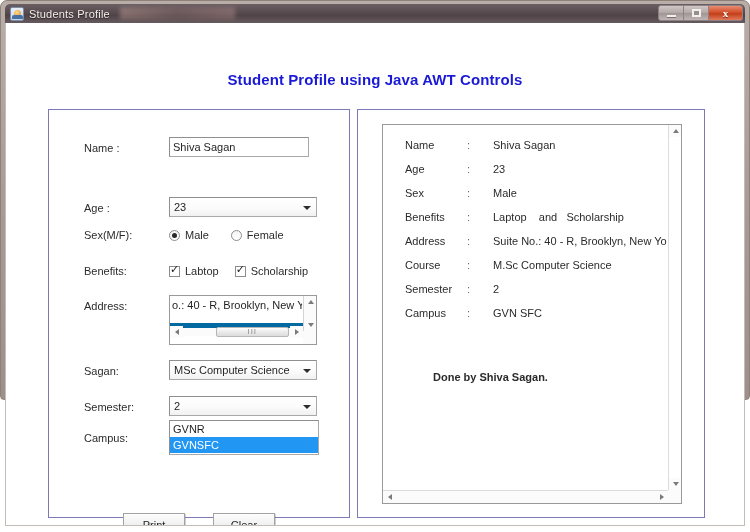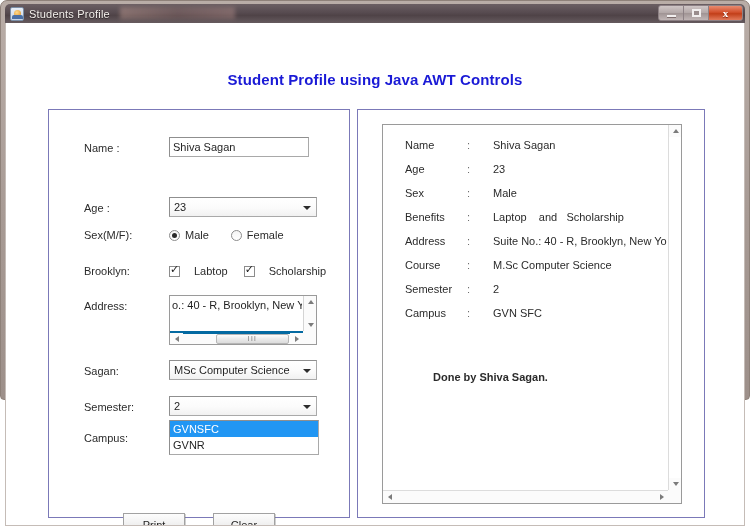--- a/index.html
+++ b/index.html
@@ -171,21 +171,21 @@
     border: 1px solid #8c8c8c;
     background: linear-gradient(180deg,#f4f4f4,#ffffff);
     position: relative; flex: none;
   }
   .radio.on::after {
     content:""; position:absolute; left:2px; top:2px;
     width:5px; height:5px; border-radius:50%; background:#2a2a2a;
   }
 
   .check-group { display: flex; align-items: center; gap: 16px; height: 22px; }
-  .check-item { display: flex; align-items: center; gap: 14px; font-size: 11px; color: #2b2b2b; }
+  .check-item { display: flex; align-items: center; gap: 5px; font-size: 11px; color: #2b2b2b; }
   .check {
     width: 11px; height: 11px;
     border: 1px solid #8c8c8c;
     background: #ffffff;
     position: relative; flex: none;
   }
   .check.on::after {
     content:"\2713";
     position:absolute; left:0px; top:-3px;
     font-size: 11px; color: #1b1b1b; line-height: 12px;
@@ -205,22 +205,22 @@
     font-size: 11px; color: #1f1f1f;
     white-space: nowrap; overflow: hidden;
     line-height: 14px;
   }
   .sb-v {
     position: absolute; right: 0; top: 0; width: 13px; bottom: 13px;
     background: #fbfbfb; border-left: 1px solid #d4d4d4;
     display:flex; flex-direction: column; justify-content: space-between;
   }
   .sb-h {
-    position: absolute; left: 0; right: 13px; bottom: 0; height: 13px;
-    background: #fbfbfb; border-top: 3px solid #0369a1;
+    position: absolute; left: 0; right: 13px; bottom: 8px; height: 13px;
+    background: #fbfbfb; border-top: 5px solid #0369a1;
     display:flex; align-items: center;
   }
   .sb-corner { position:absolute; right:0; bottom:0; width:13px; height:13px; background:#fbfbfb; }
   .sb-btn { width: 13px; height: 12px; display:flex; align-items:center; justify-content:center;
             background: #fbfbfb; flex: none; }
   .tri-up { width:0;height:0;border-left:3px solid transparent;border-right:3px solid transparent;border-bottom:4px solid #7b7b7b; }
   .tri-dn { width:0;height:0;border-left:3px solid transparent;border-right:3px solid transparent;border-top:4px solid #7b7b7b; }
   .tri-lf { width:0;height:0;border-top:3px solid transparent;border-bottom:3px solid transparent;border-right:4px solid #7b7b7b; }
   .tri-rt { width:0;height:0;border-top:3px solid transparent;border-bottom:3px solid transparent;border-left:4px solid #7b7b7b; }
   .sb-thumb-h {
@@ -346,21 +346,21 @@
             </label>
             <label class="radio-item">
               <span class="radio"></span>
               <span>Female</span>
             </label>
           </div>
         </div>
       </div>
 
       <div class="row" style="top:150px;">
-        <div class="lbl">Brooklyn:</div>
+        <div class="lbl">Benefits:</div>
         <div class="ctl">
           <div class="check-group">
             <label class="check-item">
               <span class="check on"></span>
               <span>Labtop</span>
             </label>
             <label class="check-item">
               <span class="check on"></span>
               <span>Scholarship</span>
             </label>
@@ -419,22 +419,22 @@
             <span class="val">2</span>
             <span class="arrow"></span>
           </div>
         </div>
       </div>
 
       <div class="row" style="top:310px; height:37px;">
         <div class="lbl" style="line-height:37px;">Campus:</div>
         <div class="ctl">
           <div class="listbox">
+            <div class="list-item">GVNR</div>
             <div class="list-item sel">GVNSFC</div>
-            <div class="list-item">GVNR</div>
           </div>
         </div>
       </div>
 
       <div class="btnrow">
         <button class="btn">Print</button>
         <button class="btn">Clear</button>
       </div>
     </div>
 

